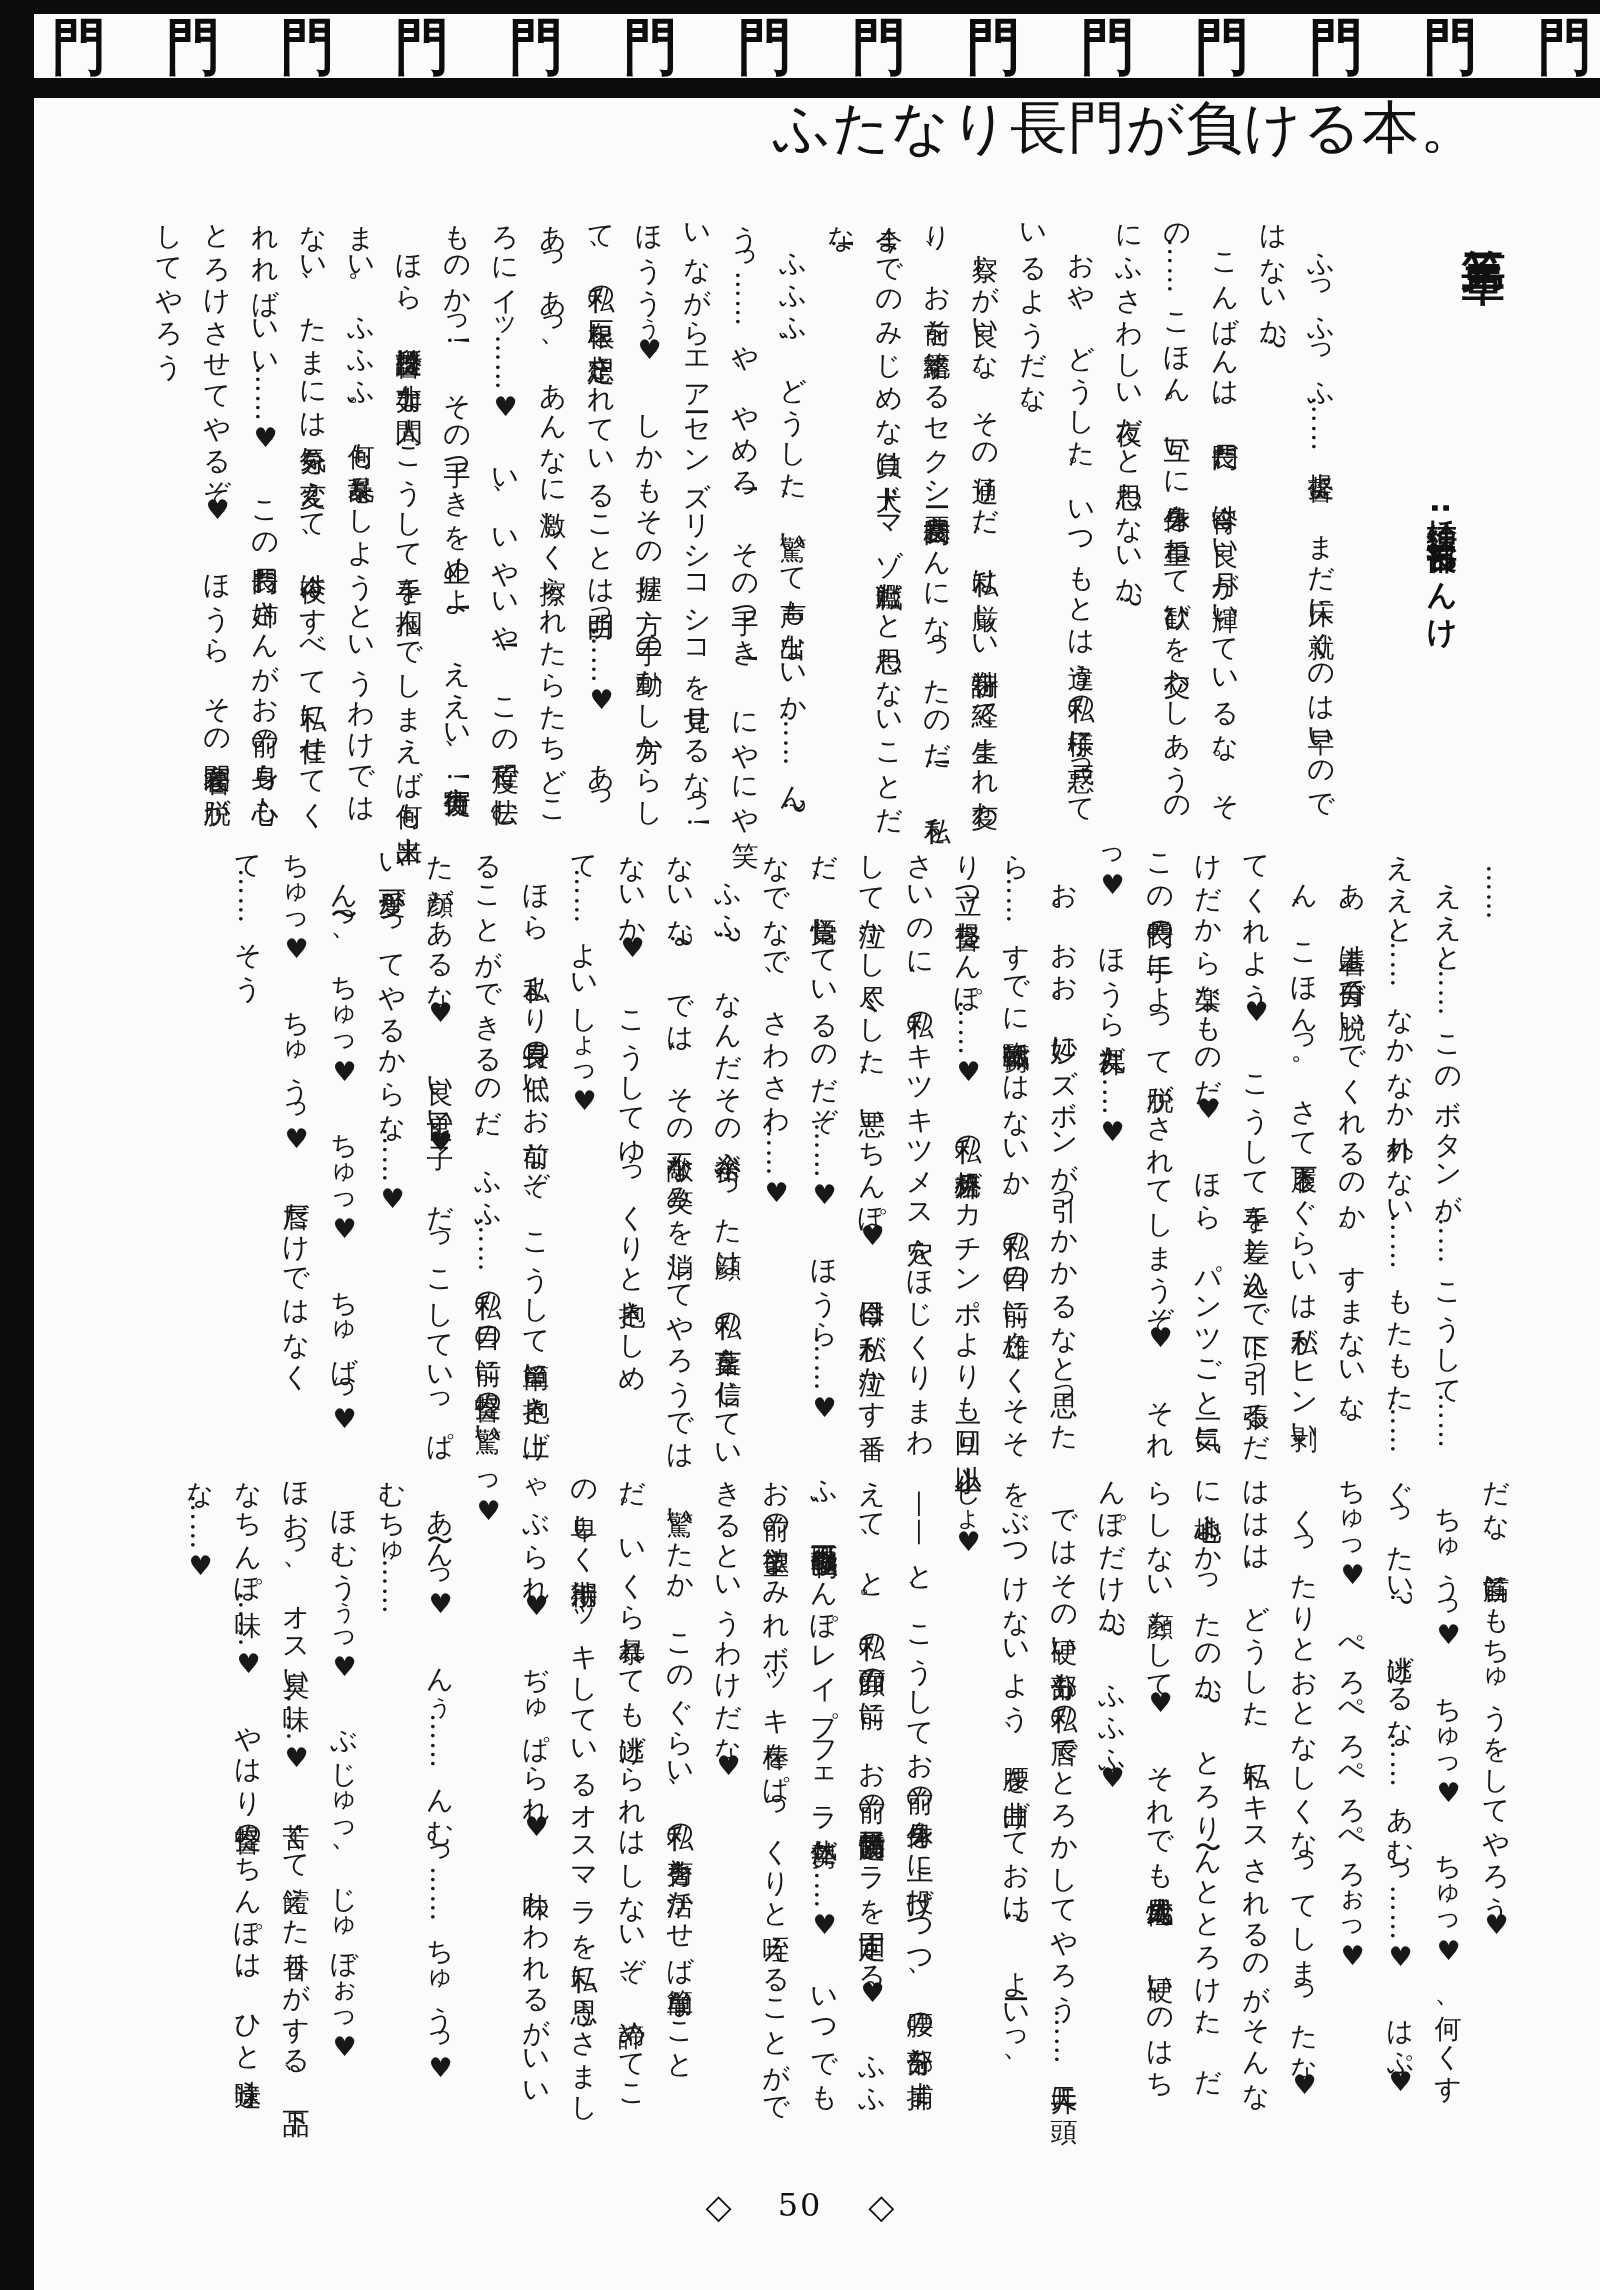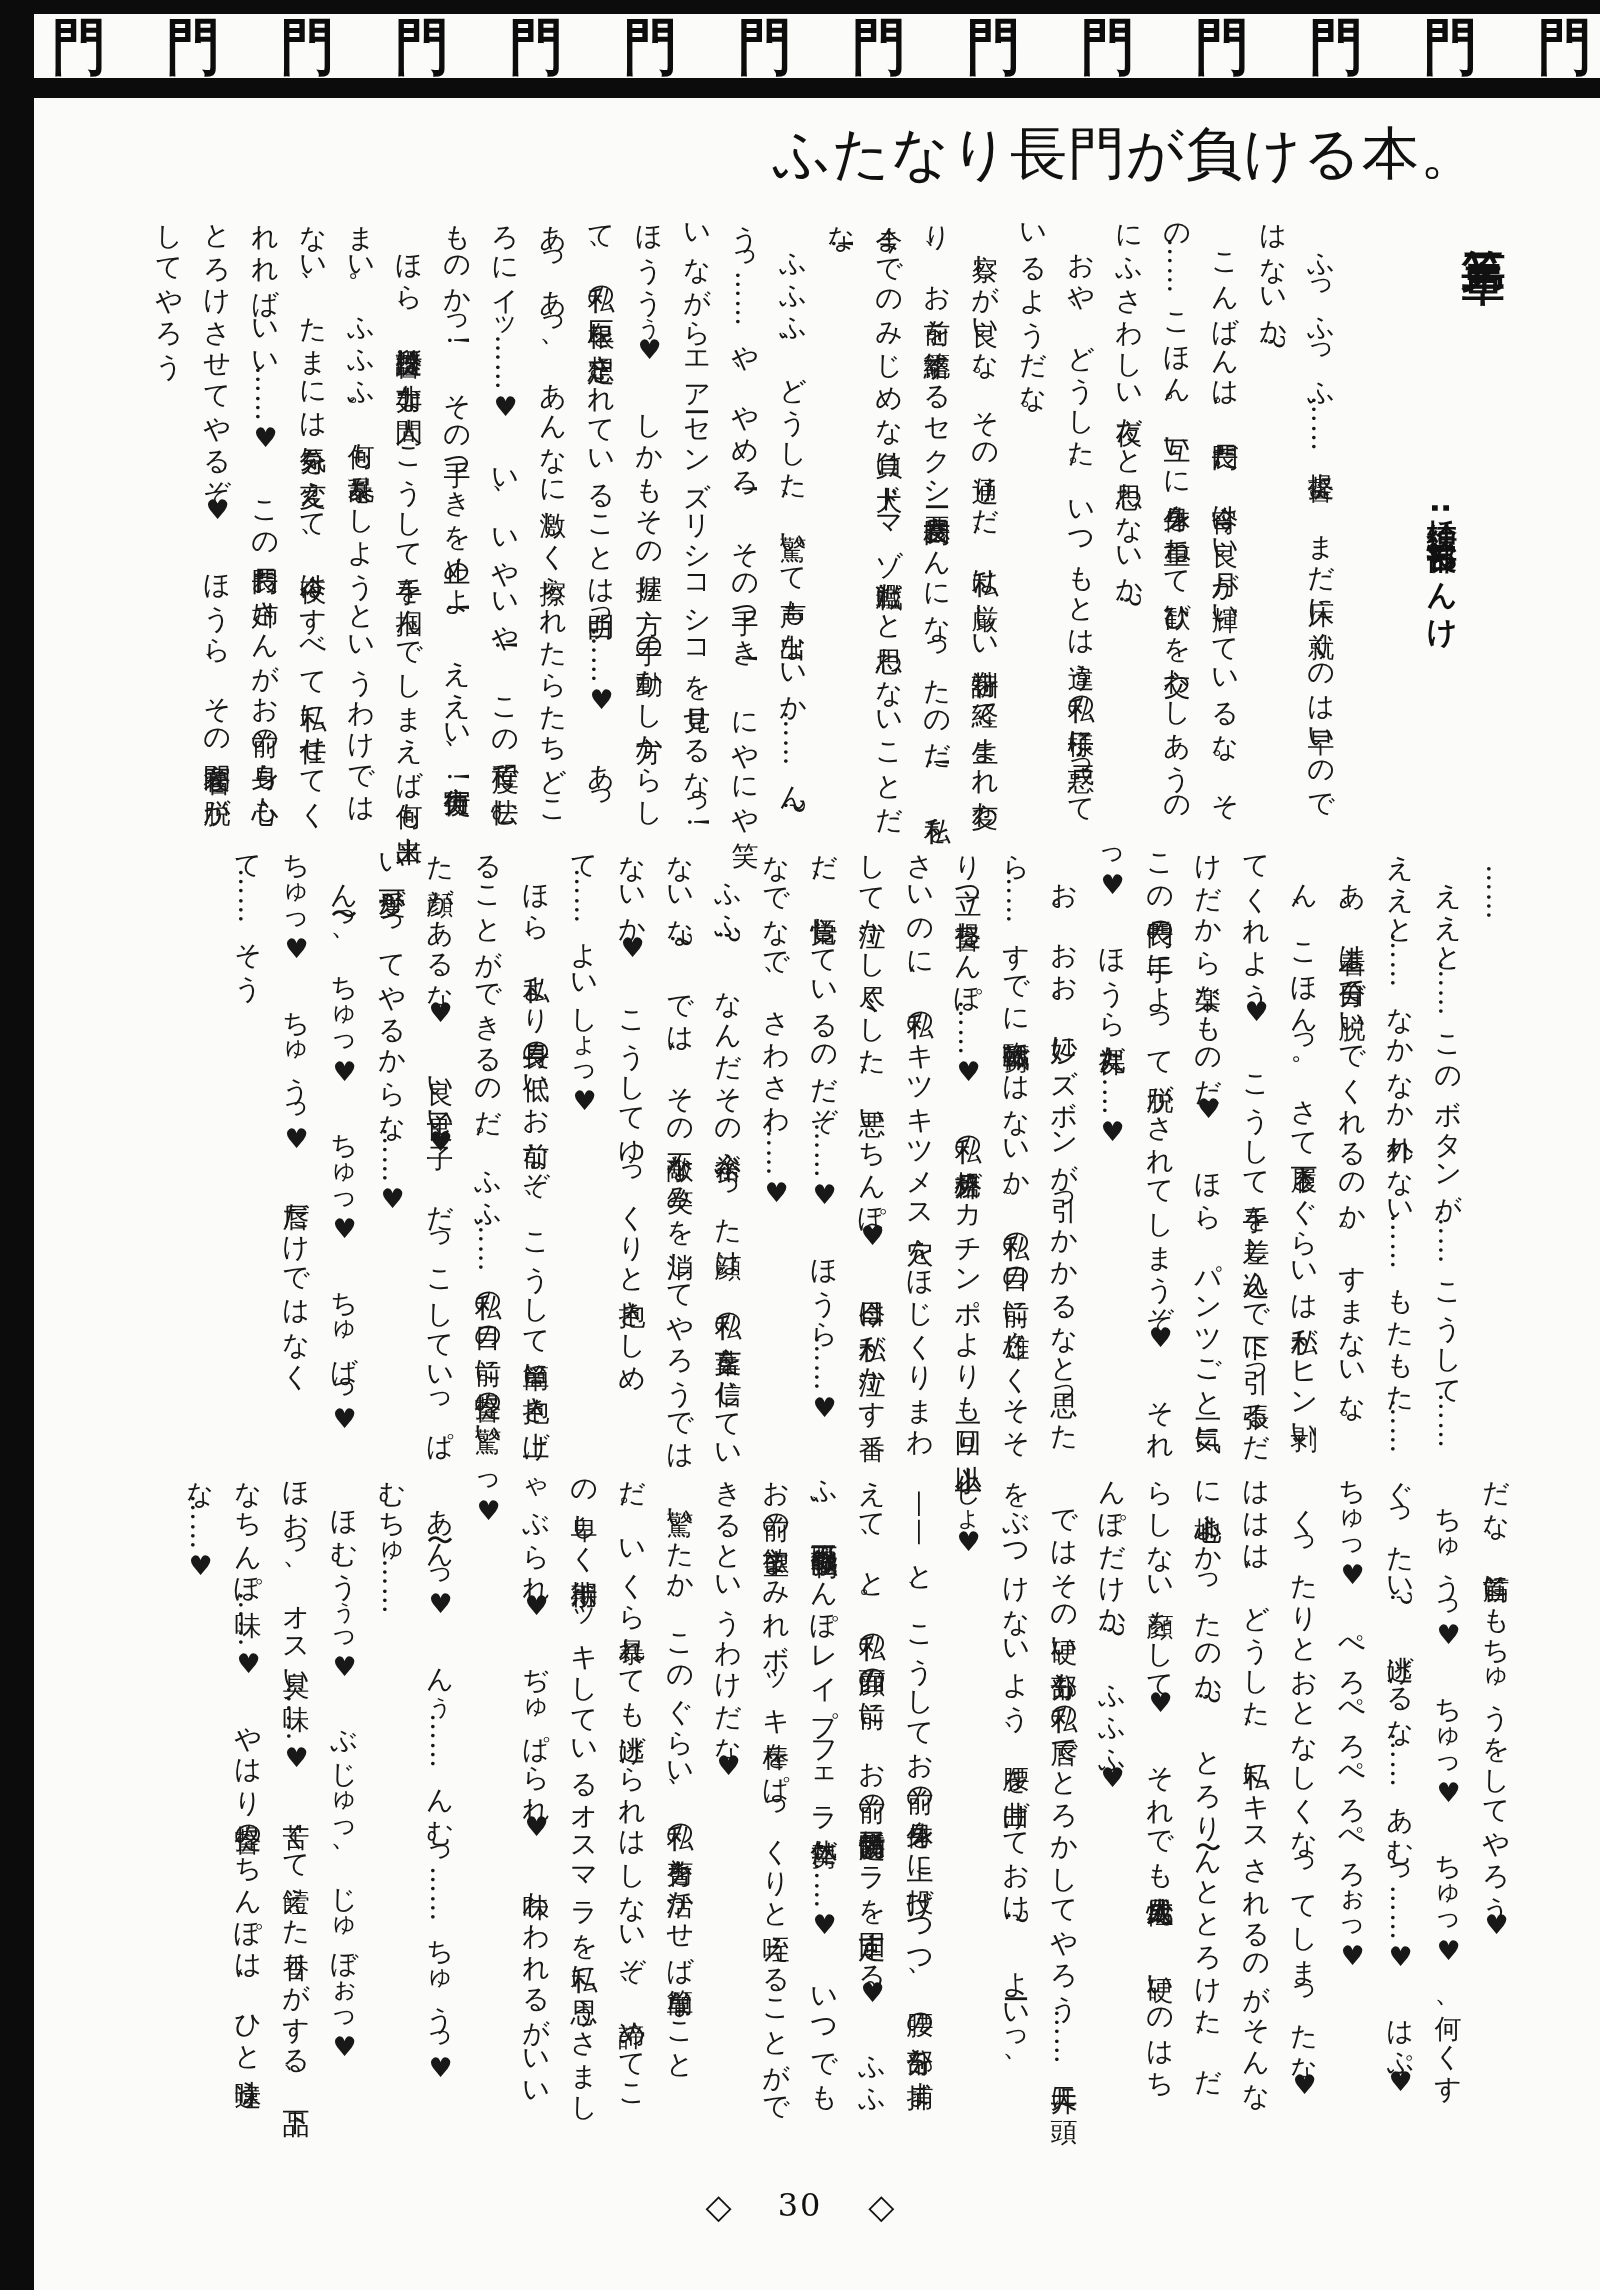--- a/index.html
+++ b/index.html
@@ -17,21 +17,21 @@
   .gate-row{
     position:absolute;left:52px;top:14px;right:8px;height:64px;
     display:flex;justify-content:space-between;align-items:center;
   }
   .gate-row .gate{
     font-size:54px;font-weight:700;color:#0c0c0c;line-height:1;
     transform:scaleY(1.14);
     font-family:"DejaVu Serif","Liberation Serif",serif;
   }
   .page-title{
-    position:absolute;top:116px;right:122px;
+    position:absolute;top:90px;right:122px;
     font-size:57px;letter-spacing:1px;color:#111;white-space:nowrap;
   }
   .v{writing-mode:vertical-rl;text-orientation:mixed;}
   .chapter{
     position:absolute;top:214px;right:86px;
     font-size:44px;font-weight:700;letter-spacing:5px;color:#111;
     font-family:"DejaVu Sans","Liberation Sans",sans-serif;
   }
   .credit{
     position:absolute;top:496px;right:138px;
@@ -109,16 +109,16 @@
       <p>　ちゅうっ♥　ちゅっ♥　ちゅっ♥　何、くすぐったい?　逃げるな……あむっ……♥　はぷ♥　ちゅっ♥　ぺろぺろぺろぺろぉっ♥</p>
       <p>　くったりとおとなしくなってしまったな♥　ははは、どうした、私にキスされるのがそんなに心地よかったのか?　とろり〜んととろけた、だらしない顔をして♥　それでも成人男性か?　硬いのはちんぽだけか?　ふふふ♥</p>
       <p>　ではその硬い部分も私の唇でとろかしてやろう……天井に頭をぶつけないよう、腰を曲げておけ?　よーいっ、しょ♥</p>
       <p>　——と、こうしてお前の身体を上に投げつつ、腰の部分を捕まえて、と。私の顔面の前に、お前の無防備勃起マラを固定する♥　ふふふ、脱出不可能強制ちんぽレイプフェラ体勢だ……♥　いつでもお前の欲望まみれボッキ棒をぱっくりと咥えることができるというわけだな♥</p>
       <p>　驚いたか、このぐらい、私の膂力を活かせば簡単なことだ。いくら暴れても逃げられはしないぞ、諦めてこの卑しく期待ボッキしているオスマラを私に思うさましゃぶられ♥　ぢゅぱられ♥　味わわれるがいいっ♥</p>
       <p>　あ〜んっ♥　んぅ……んむっ……ちゅうっ♥　むちゅ……</p>
       <p>　ほむうぅっ♥　ぶじゅっ、じゅぼぉっ♥　ほおっ、オス臭い味……♥　苦くて饐えた香りがする、下品なちんぽ味……♥　やはり提督のちんぽは、ひと味違うな……♥</p>
     </div>
 
   <div class="footer">
-    <span class="diamond">◇</span><span class="num">30</span><span class="diamond">◇</span>
+    <span class="diamond">◇</span><span class="num">50</span><span class="diamond">◇</span>
   </div>
 
 </div>
 
 </body></html>

